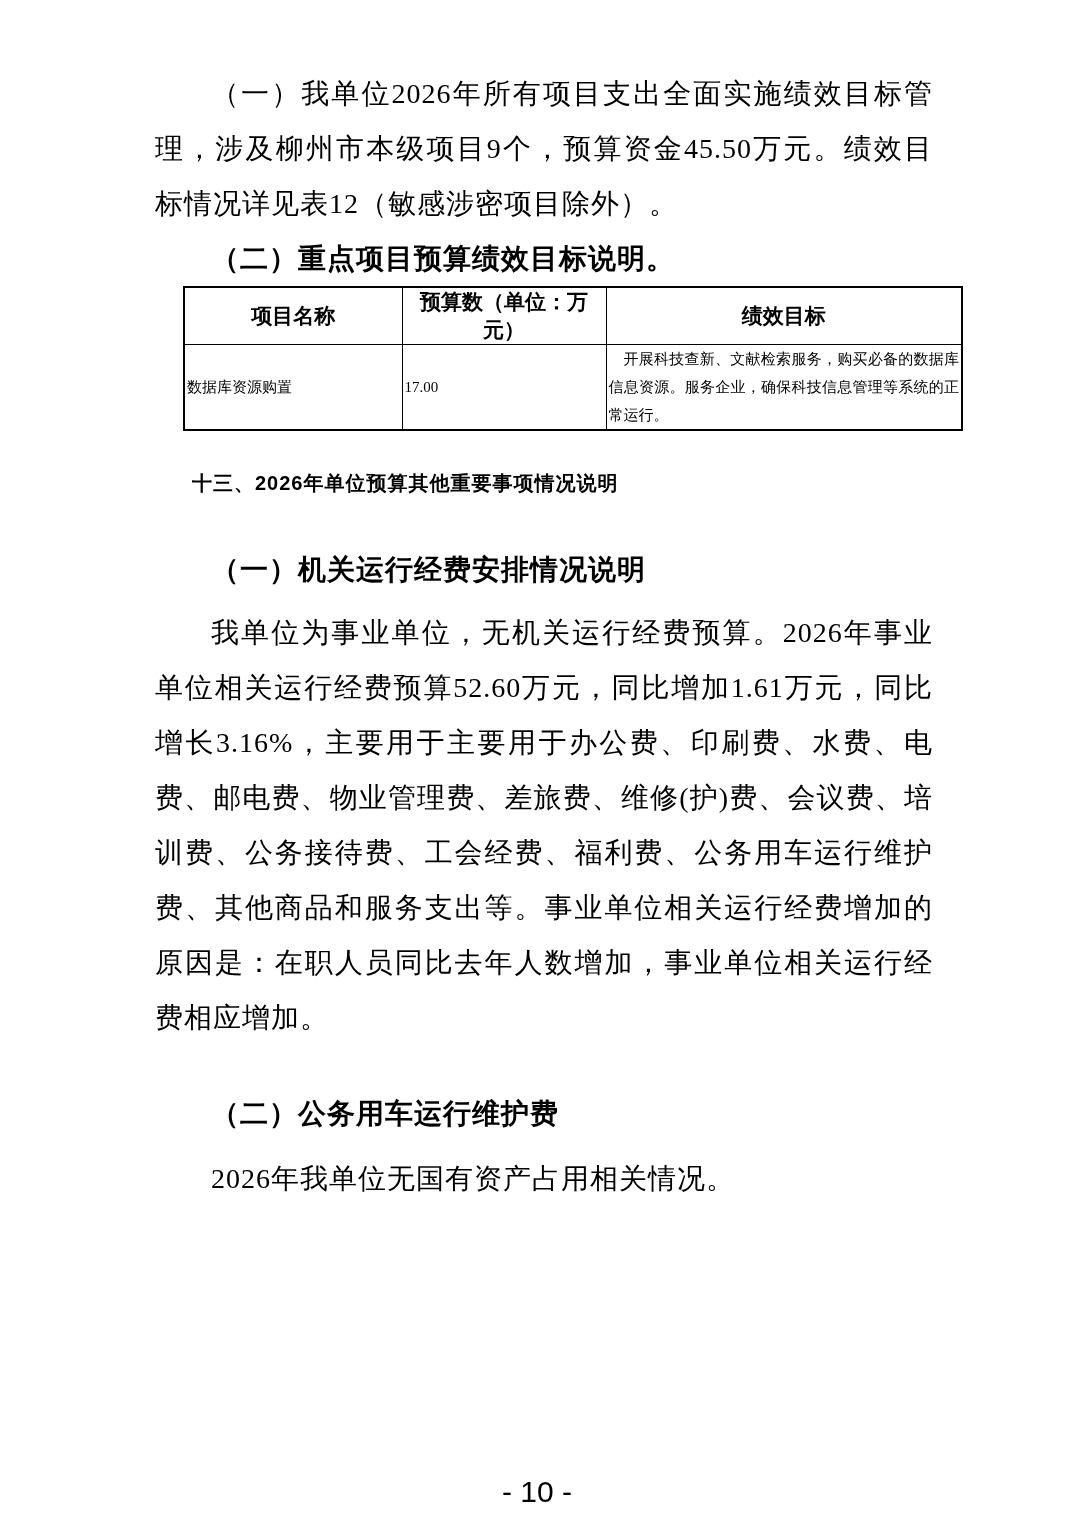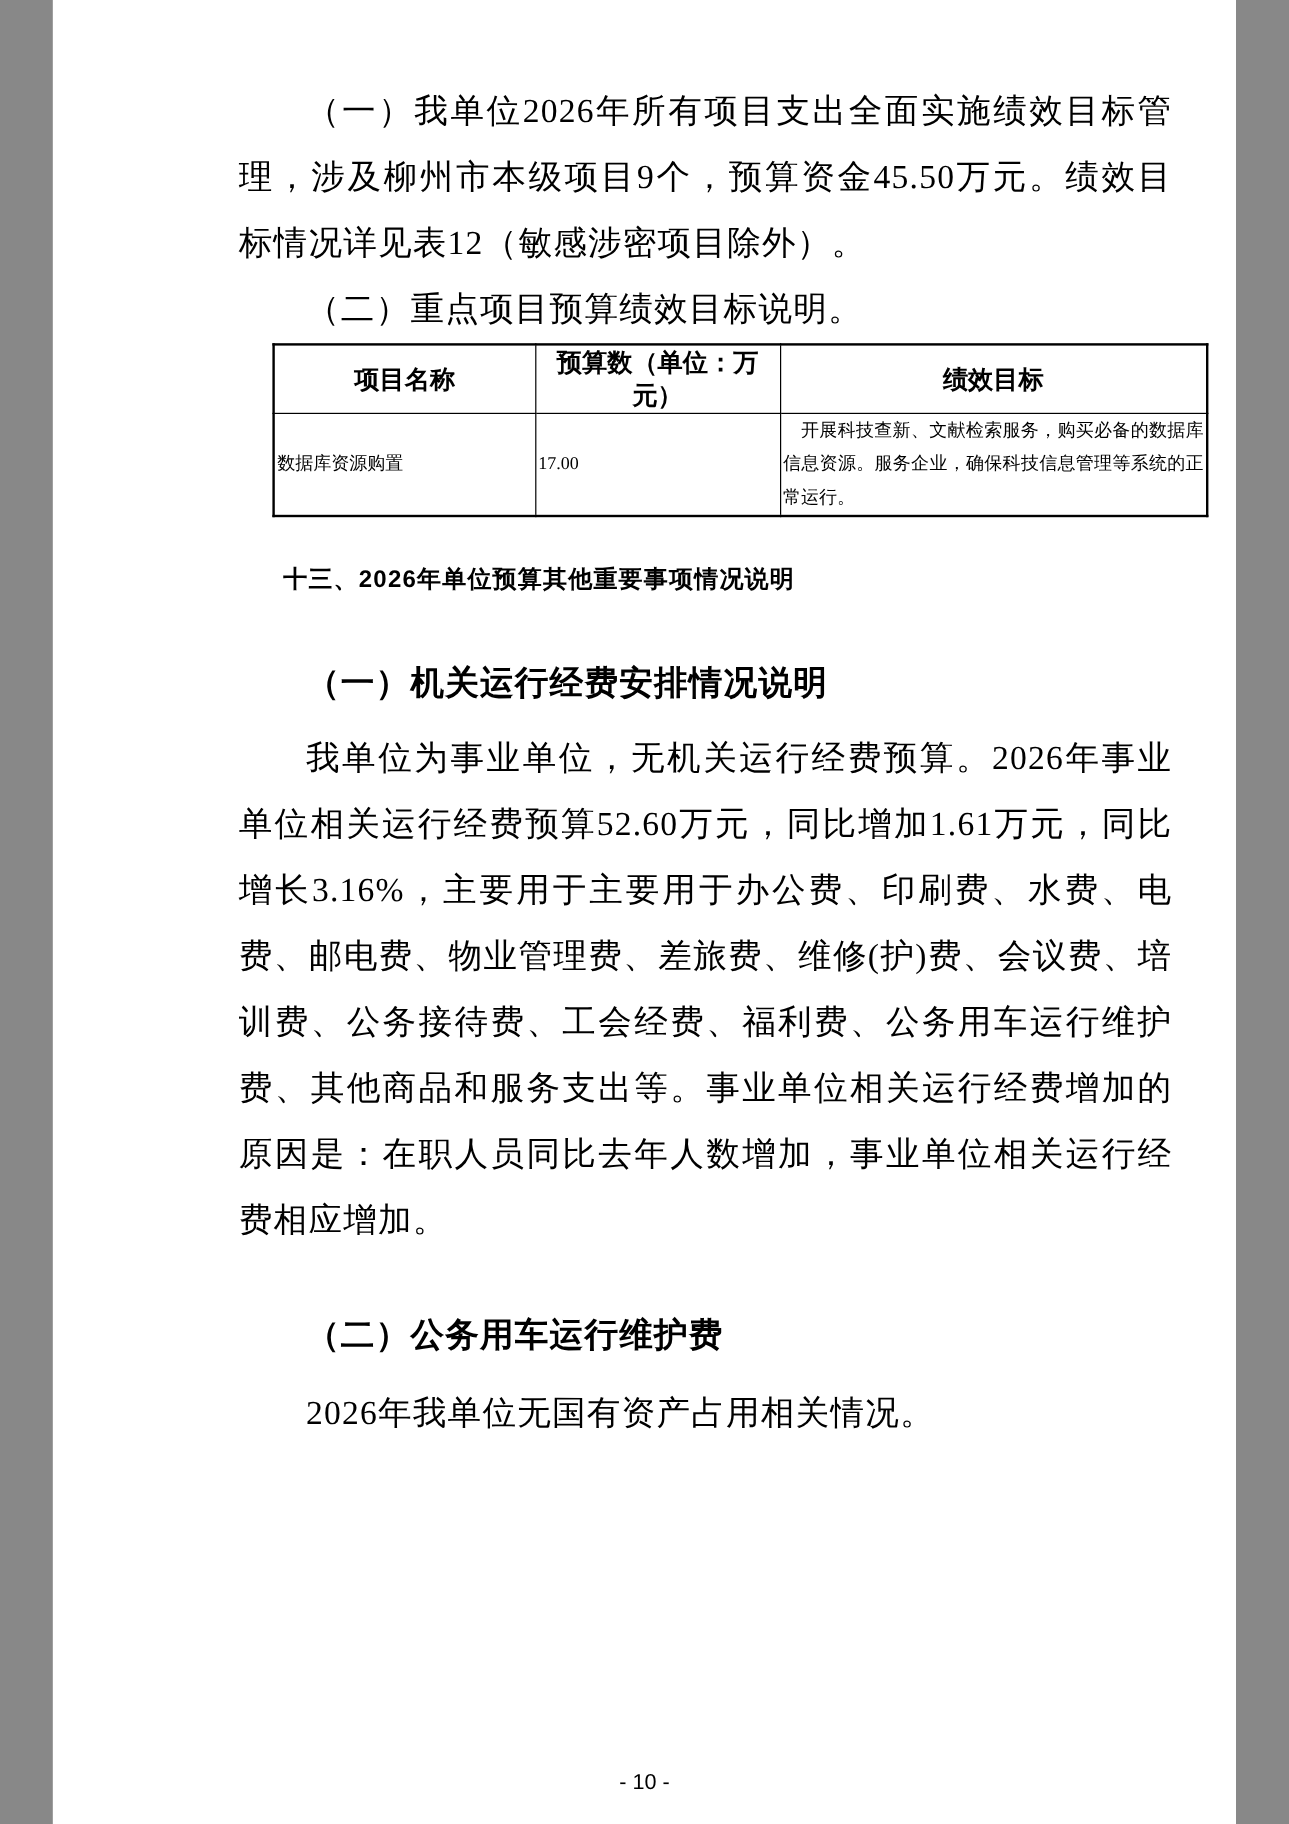--- a/index.html
+++ b/index.html
@@ -1,19 +1,19 @@
 <!DOCTYPE html>
 <html><head>
 <meta charset="utf-8">
 <style>
   * { margin: 0; padding: 0; box-sizing: border-box; }
   html, body { background: #888; }
   .page {
     position: relative;
-    width: 986px;
+    width: 1074px;
     height: 1520px;
     margin: 0 auto;
     background: #ffffff;
     color: #000000;
     font-family: "Liberation Serif", "DejaVu Serif", serif;
     overflow: hidden;
   }
   .content {
     position: absolute;
     left: 155px;
@@ -26,20 +26,21 @@
     text-align: justify;
     text-indent: 2em;
     letter-spacing: 1px;
   }
   .para-1 { margin-top: 66px; }
   .para-2 {
     font-size: 28px;
     line-height: 55px;
     text-indent: 2em;
     letter-spacing: 1px;
+    font-weight: bold;
   }
   table.perf-table {
     width: 778px;
     border-collapse: collapse;
     border: 2px solid #000;
     table-layout: fixed;
     margin-top: 0px;
     margin-left: 28px;
   }
   table.perf-table th {
@@ -85,21 +86,21 @@
   }
   .para-3 { margin-top: 18px; }
   .para-4 { margin-top: 20px; }
   .page-number {
     position: absolute;
     left: 0;
     width: 100%;
     top: 1475px;
     text-align: center;
     font-family: "Liberation Sans", "DejaVu Sans", sans-serif;
-    font-size: 18px;
+    font-size: 30px;
     color: #000;
   }
 </style>
 </head>
 <body>
 
 <div class="page">
   <div class="content">
 
     <p class="body-para para-1">（一）我单位2026年所有项目支出全面实施绩效目标管理，涉及柳州市本级项目9个，预算资金45.50万元。绩效目标情况详见表12（敏感涉密项目除外）。</p>

